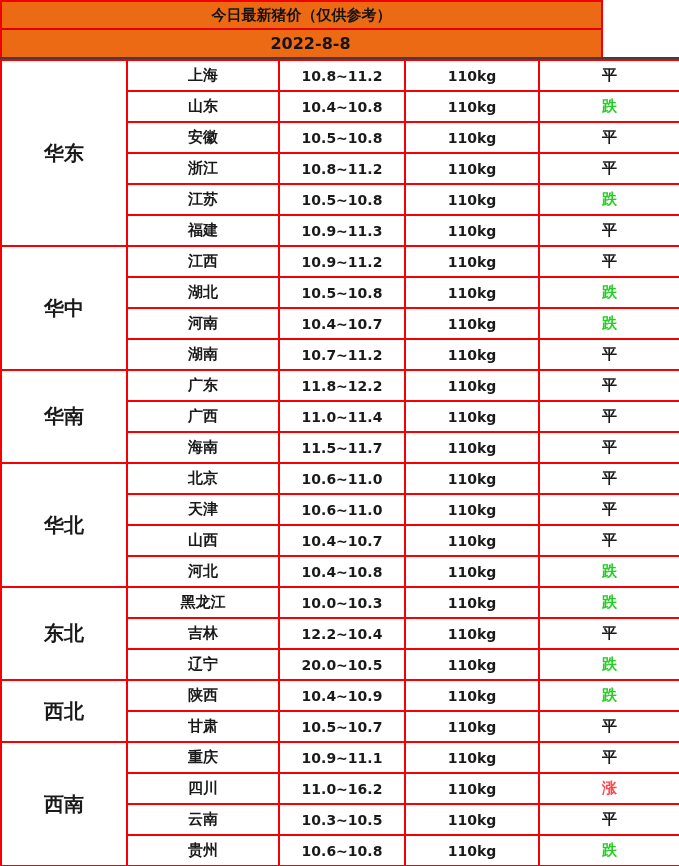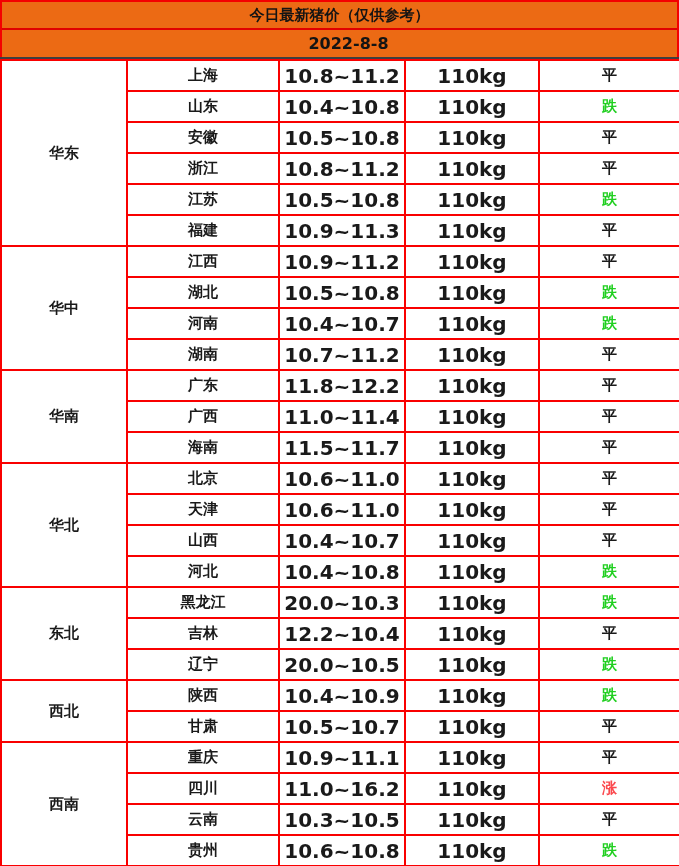--- a/index.html
+++ b/index.html
@@ -8,21 +8,21 @@
     font-family: "DejaVu Sans", "Liberation Sans", sans-serif;
     width: 679px;
   }
   .page {
     width: 679px;
     height: 866px;
     background: #ffffff;
     overflow: hidden;
   }
   .hdr {
-    width: 679px;
+    width: 603px;
     border-left: 2px solid #F40000;
     border-right: 2px solid #F40000;
   }
   .title-row {
     height: 30px;
     border-top: 2px solid #F40000;
     border-bottom: 2px solid #E00000;
     display: flex;
     align-items: center;
     justify-content: center;
@@ -52,23 +52,23 @@
   }
   table.price td {
     border: 2px solid #F90000;
     text-align: center;
     vertical-align: middle;
     font-weight: bold;
     color: #1A1A1A;
     height: 31px;
     padding: 0;
   }
-  td.region   { font-size: 15px; }
+  td.region   { font-size: 20px; }
   td.province { font-size: 15px; }
-  td.price-cell, td.weight-cell { font-size: 20px; }
+  td.price-cell, td.weight-cell { font-size: 14px; }
   td.trend-cell { font-size: 15px; }
 </style>
 </head>
 <body>
 
 <div class="page">
   <div class="hdr">
     <div class="title-row" style="background: rgb(236, 106, 20);">今日最新猪价（仅供参考）</div>
     <div class="date-row" style="background: rgb(236, 106, 20);">2022-8-8</div>
   </div>
@@ -184,21 +184,21 @@
         </tr>
         <tr>
           <td class="province">河北</td>
           <td class="price-cell">10.4~10.8</td>
           <td class="weight-cell">110kg</td>
           <td class="trend-cell" style="color: rgb(32, 207, 32);">跌</td>
         </tr>
         <tr>
           <td class="region" rowspan="3">东北</td>
           <td class="province">黑龙江</td>
-          <td class="price-cell">20.0~10.3</td>
+          <td class="price-cell">10.0~10.3</td>
           <td class="weight-cell">110kg</td>
           <td class="trend-cell" style="color: rgb(32, 207, 32);">跌</td>
         </tr>
         <tr>
           <td class="province">吉林</td>
           <td class="price-cell">12.2~10.4</td>
           <td class="weight-cell">110kg</td>
           <td class="trend-cell" style="color: rgb(26, 26, 26);">平</td>
         </tr>
         <tr>

